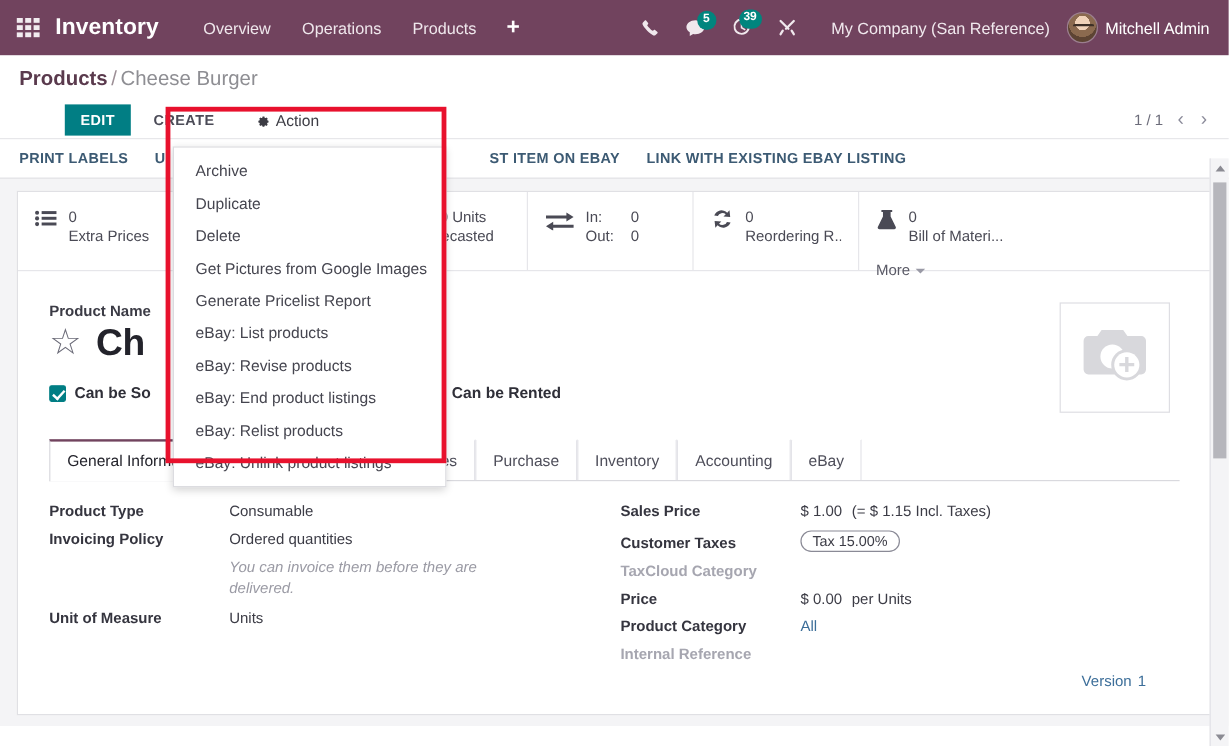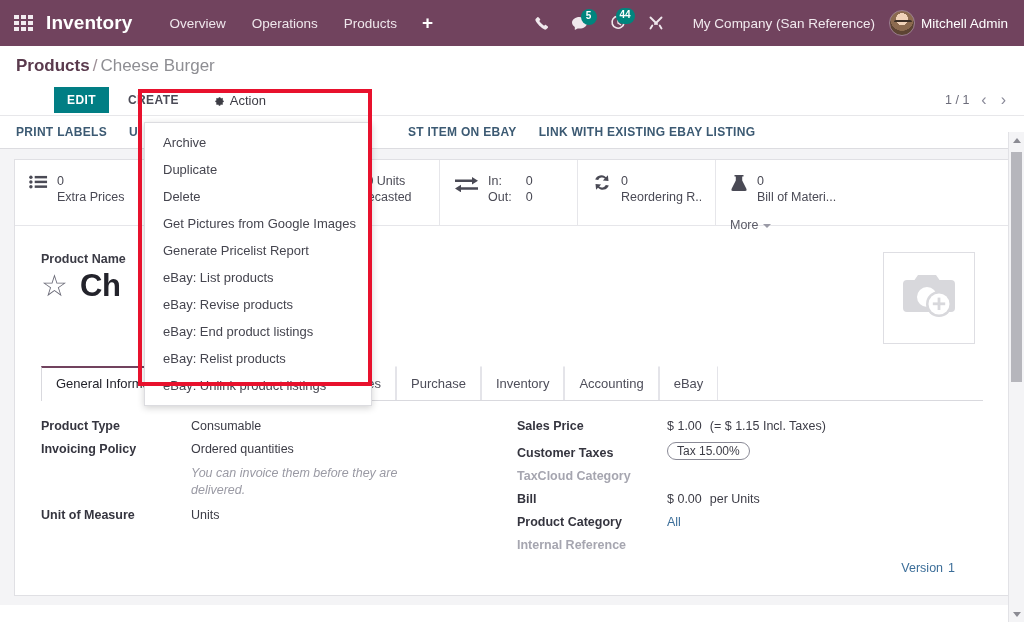--- a/index.html
+++ b/index.html
@@ -191,21 +191,21 @@
           <path fill="#f0e8ed" d="M9 1C4.6 1 1 3.7 1 7c0 1.9 1.2 3.6 3 4.7V15l3-1.8c.6.1 1.3.2 2 .2 4.4 0 8-2.7 8-6s-3.6-6.4-8-6.4z"></path>
         </svg>
       <span class="badge">5</span>
     </div>
 
     <div class="sysicon">
       <svg width="16" height="16" viewBox="0 0 16 16">
           <path fill="none" stroke="#f0e8ed" stroke-width="1.6" d="M12.5 3.2A6 6 0 1 0 14 7.6"></path>
           <path fill="#f0e8ed" d="M7.3 3.6h1.3v4.2l2.8 1.6-.65 1.12-3.45-2z"></path>
         </svg>
-      <span class="badge">44</span>
+      <span class="badge">39</span>
     </div>
 
     <div class="sysicon">
       <svg width="16" height="16" viewBox="0 0 16 16">
           <g stroke="#f0e8ed" stroke-width="1.9" fill="none" stroke-linecap="round">
             <path d="M2.5 2.5 9 9"></path>
             <path d="M13.5 2.5 7 9"></path>
             <path d="M4.3 10.6 2.5 13.5"></path>
             <path d="M11.7 10.6 13.5 13.5"></path>
           </g>
@@ -355,20 +355,33 @@
         </div>
       </div>
 
       <div class="title-zone">
         <div class="title-left">
           <div class="fld-label">Product Name</div>
           <div class="prodname">
             <span class="star">☆</span>
             <h1>Ch</h1>
           </div>
+          <div class="checks">
+            <label class="chk">
+              <span class="box on"></span>
+              <span>Can be So</span>
+            </label>
+            <label class="chk" style="margin-left:178px">
+              <span>g</span>
+            </label>
+            <label class="chk" style="margin-left:-16px">
+              <span class="box"></span>
+              <span>Can be Rented</span>
+            </label>
+          </div>
         </div>
         <div class="imgbox">
           <span>
             <svg width="62" height="54" viewBox="0 0 62 54">
               <path fill="#d8d8dc" d="M20 6h18l3.5 5H53a4 4 0 0 1 4 4v24a4 4 0 0 1-4 4H9a4 4 0 0 1-4-4V15a4 4 0 0 1 4-4h7.5L20 6z"></path>
               <circle cx="29" cy="28" r="10" fill="#ffffff"></circle>
               <circle cx="41" cy="35" r="13" fill="#d8d8dc"></circle>
               <circle cx="41" cy="35" r="10.5" fill="#ffffff"></circle>
               <path fill="#d8d8dc" d="M39.6 28.6h2.8V41h-2.8z"></path>
               <path fill="#d8d8dc" d="M34.8 33.4h12.4v2.8H34.8z"></path>
@@ -414,21 +427,21 @@
             <div class="lbl">Customer Taxes</div>
             <div class="val">
               <span class="tag">Tax 15.00%</span>
             </div>
           </div>
           <div class="row">
             <div class="lbl muted">TaxCloud Category</div>
             <div class="val"></div>
           </div>
           <div class="row">
-            <div class="lbl">Bill</div>
+            <div class="lbl">Price</div>
             <div class="val">$ 0.00</div>
             <div class="val" style="margin-left:8px">per Units</div>
           </div>
           <div class="row">
             <div class="lbl">Product Category</div>
             <div class="val link">All</div>
           </div>
           <div class="row">
             <div class="lbl muted">Internal Reference</div>
             <div class="val"></div>

